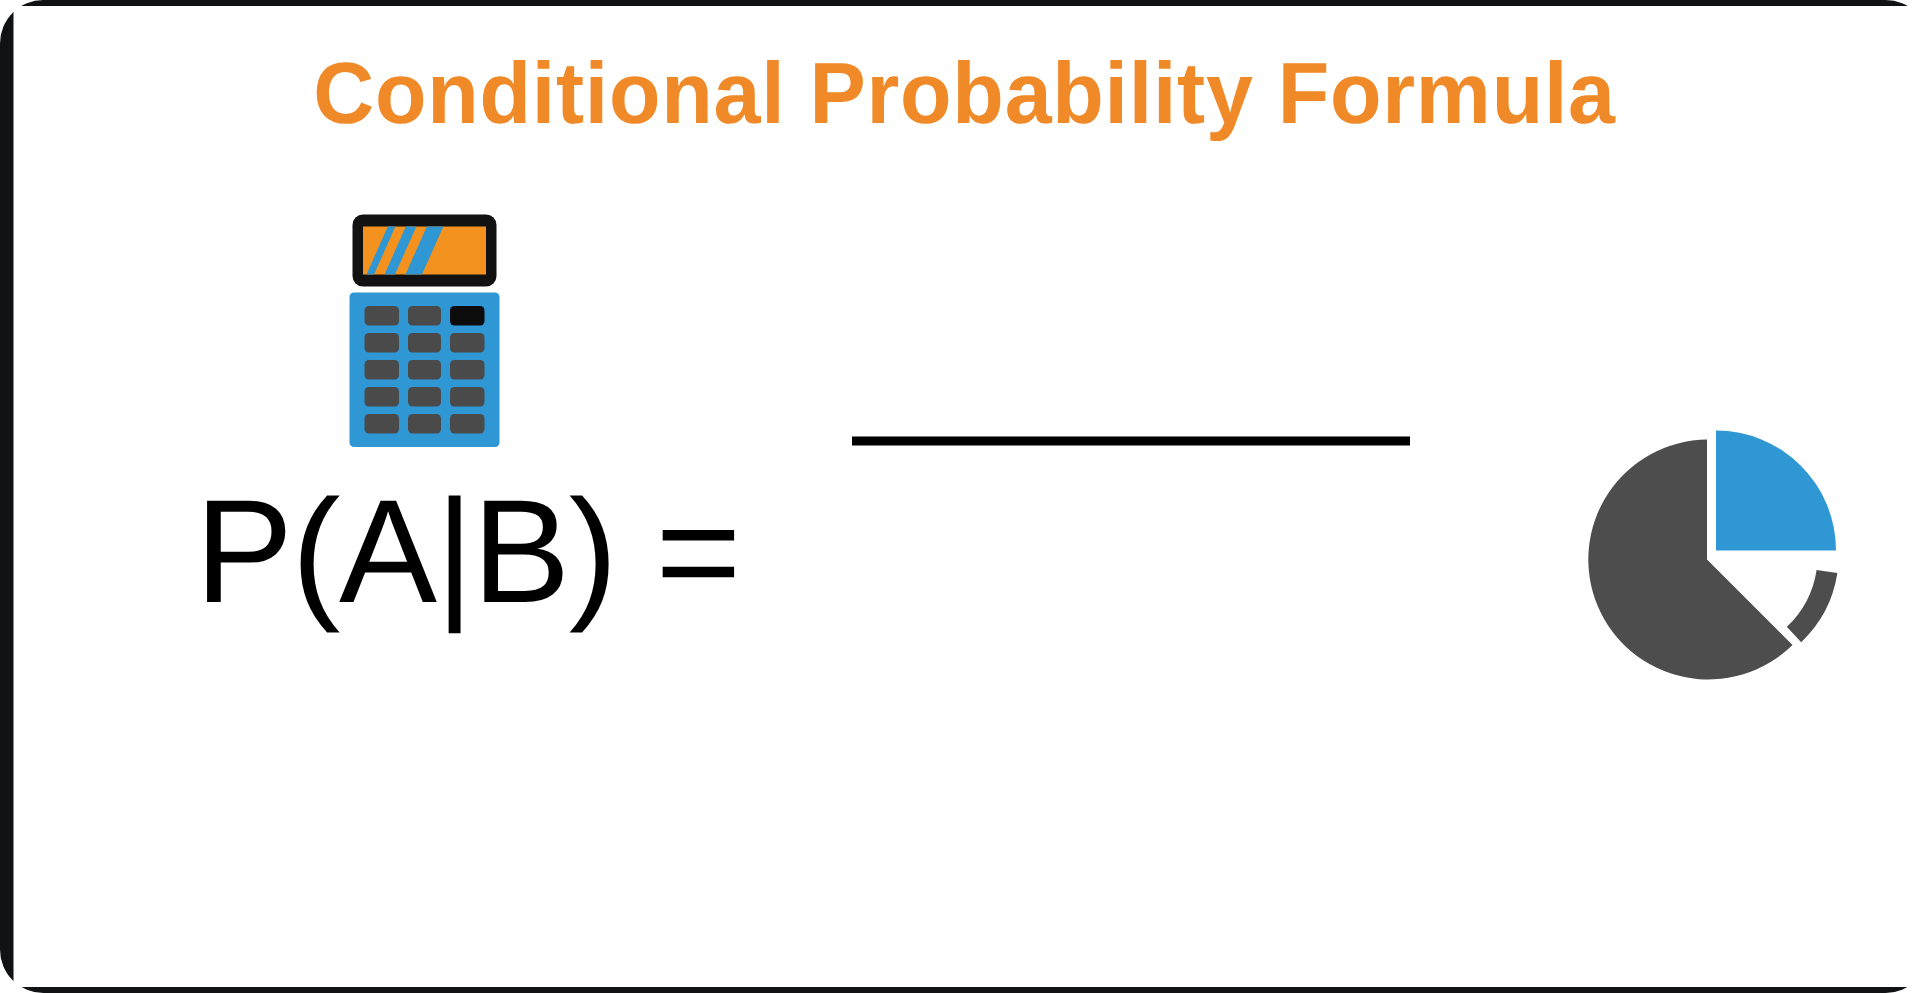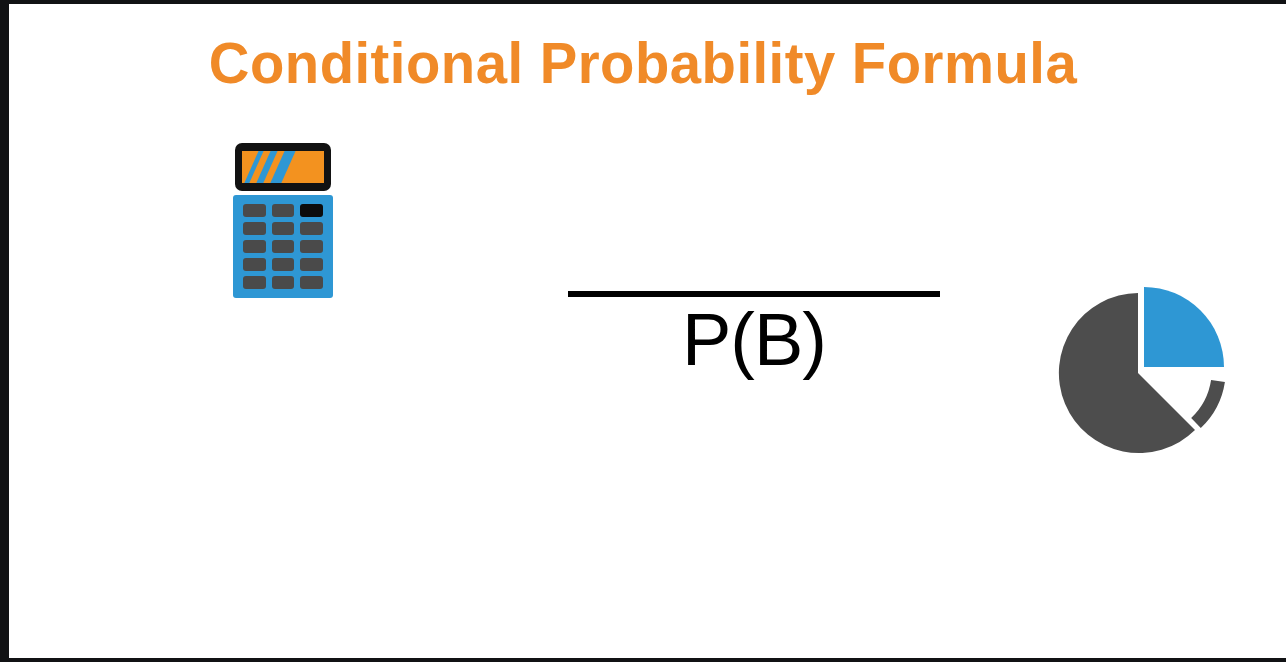--- a/index.html
+++ b/index.html
@@ -7,20 +7,21 @@
     padding: 0;
     background: #ffffff;
   }
   #canvas {
     position: relative;
     width: 1286px;
     height: 662px;
     background: #ffffff;
     overflow: hidden;
     font-family: "Liberation Sans", sans-serif;
+    border-radius: 29px;
   }
   
   .frame-edge { position: absolute; background: #111214; }
   #edge-left   { left: 0;   top: 0;    width: 9px;  height: 662px; }
   #edge-top    { left: 9px; top: 0;    width: 1277px; height: 4px; }
   #edge-bottom { left: 9px; bottom: 0; width: 1277px; height: 4px; }
 
   
   #title {
     position: absolute;
@@ -175,24 +176,24 @@
       <span class="calc-key"></span>
       <span class="calc-key"></span>
       <span class="calc-key"></span>
       <span class="calc-key"></span>
       <span class="calc-key"></span>
       <span class="calc-key"></span>
       <span class="calc-key"></span>
     </div>
   </div>
 
+  <div id="formula-lhs">P(A|B)  =</div>
 
   <div id="fraction">
     <div id="fraction-bar"></div>
-    <div id="fraction-denominator">P(B)</div>
   </div>
 
   <svg id="pie-chart" viewBox="0 0 182 182">
 
     <path fill="#4d4d4d" d="M 88 88 L 88 8 A 80 80 0 1 0 145 145 L 88 88 Z"></path>
 
     <path fill="#2E97D4" d="M 94 82 L 94 2 A 80 80 0 0 1 174 82 L 94 82 Z"></path>
 
     <path fill="none" stroke="#4d4d4d" stroke-width="14" d="M 168 96 A 73 73 0 0 1 146 138"></path>
   </svg>

